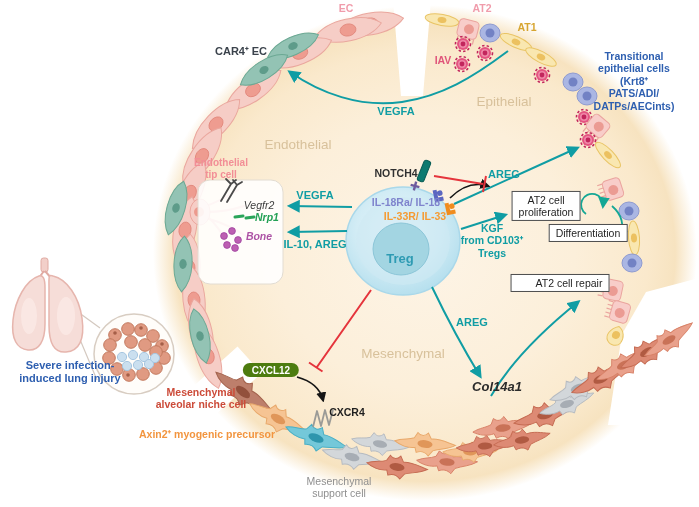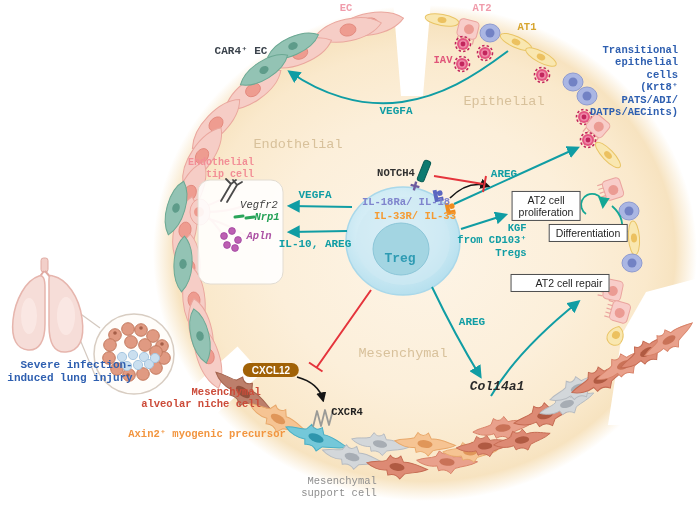--- a/index.html
+++ b/index.html
@@ -1,24 +1,24 @@
 <!DOCTYPE html>
 <html><head>
 <meta charset="utf-8">
 <style>
   html,body{margin:0;padding:0;background:#fff;}
   #fig{position:relative;width:699px;height:507px;background:#fff;overflow:hidden;
        font-family:"Liberation Sans",sans-serif;}
   #gfx{position:absolute;left:0;top:0;z-index:1;}
-  .lbl{position:absolute;transform:translate(-50%,-50%);white-space:pre-line;text-align:right;
-       line-height:1.18;z-index:3;pointer-events:none;font-family:Liberation Mono, monospace;}
+  .lbl{position:absolute;transform:translate(-50%,-50%);white-space:pre-line;text-align:center;
+       line-height:1.18;z-index:3;pointer-events:none;font-family:Liberation Sans, sans-serif;}
   .box{position:absolute;transform:translate(-50%,-50%);background:#fff;border:1.2px solid #4d4d4d;
        border-radius:0;padding:2px 6px;font-size:10.5px;color:#1f1f1f;z-index:2;
        white-space:pre-line;text-align:center;line-height:1.15;}
-  .pill{position:absolute;transform:translate(-50%,-50%);background:#a16207;color:#fff;
+  .pill{position:absolute;transform:translate(-50%,-50%);background:#4d7c0f;color:#fff;
        border-radius:9px;padding:1.5px 9px;font-size:10px;font-weight:600;z-index:2;}
   .it{font-style:italic;}
 </style>
 </head>
 <body>
 
 <div id="fig">
 
 <svg id="gfx" width="699" height="507" viewBox="0 0 699 507">
   <defs>
@@ -456,21 +456,21 @@
 <div class="lbl" style="left:415px;top:216px;color:#f59b33;font-weight:700;font-size:10.5px">IL-33R/ IL-33</div>
 <div class="lbl" style="left:315px;top:195px;color:#109da4;font-weight:600;font-size:11px">VEGFA</div>
 <div class="lbl" style="left:315px;top:244px;color:#109da4;font-weight:600;font-size:11px">IL-10, AREG</div>
 <div class="lbl" style="left:504px;top:174px;color:#109da4;font-weight:600;font-size:11px">AREG</div>
 <div class="lbl" style="left:492px;top:241px;color:#109da4;font-weight:600;font-size:10.5px">KGF
 from CD103⁺
 Tregs</div>
 <div class="lbl" style="left:400px;top:259px;color:#2e9bb3;font-weight:600;font-size:13px">Treg</div>
 <div class="lbl it" style="left:259px;top:205px;color:#3d3d3d;font-size:10.5px">Vegfr2</div>
 <div class="lbl it" style="left:267px;top:217px;color:#23a156;font-weight:600;font-size:10.5px">Nrp1</div>
-<div class="lbl it" style="left:259px;top:236px;color:#ad53a5;font-weight:600;font-size:10.5px">Apln</div>
+<div class="lbl it" style="left:259px;top:236px;color:#ad53a5;font-weight:600;font-size:10.5px">Bone</div>
 <div class="lbl" style="left:472px;top:322px;color:#109da4;font-weight:600;font-size:11px">AREG</div>
 <div class="lbl it" style="left:497px;top:387px;color:#2b2b2b;font-weight:600;font-size:13px">Col14a1</div>
 <div class="lbl" style="left:347px;top:412px;color:#1f1f1f;font-weight:700;font-size:10.5px">CXCR4</div>
 <div class="lbl" style="left:70px;top:372px;color:#2e5fb0;font-weight:600;font-size:11px">Severe infection-
 induced lung injury</div>
 <div class="lbl" style="left:201px;top:398px;color:#cc4b39;font-weight:600;font-size:10.5px">Mesenchymal
 alveolar niche cell</div>
 <div class="lbl" style="left:207px;top:434px;color:#f2953f;font-weight:600;font-size:10.5px">Axin2⁺ myogenic precursor</div>
 <div class="lbl" style="left:339px;top:487px;color:#8f8f8f;font-size:10.5px">Mesenchymal
 support cell</div>

